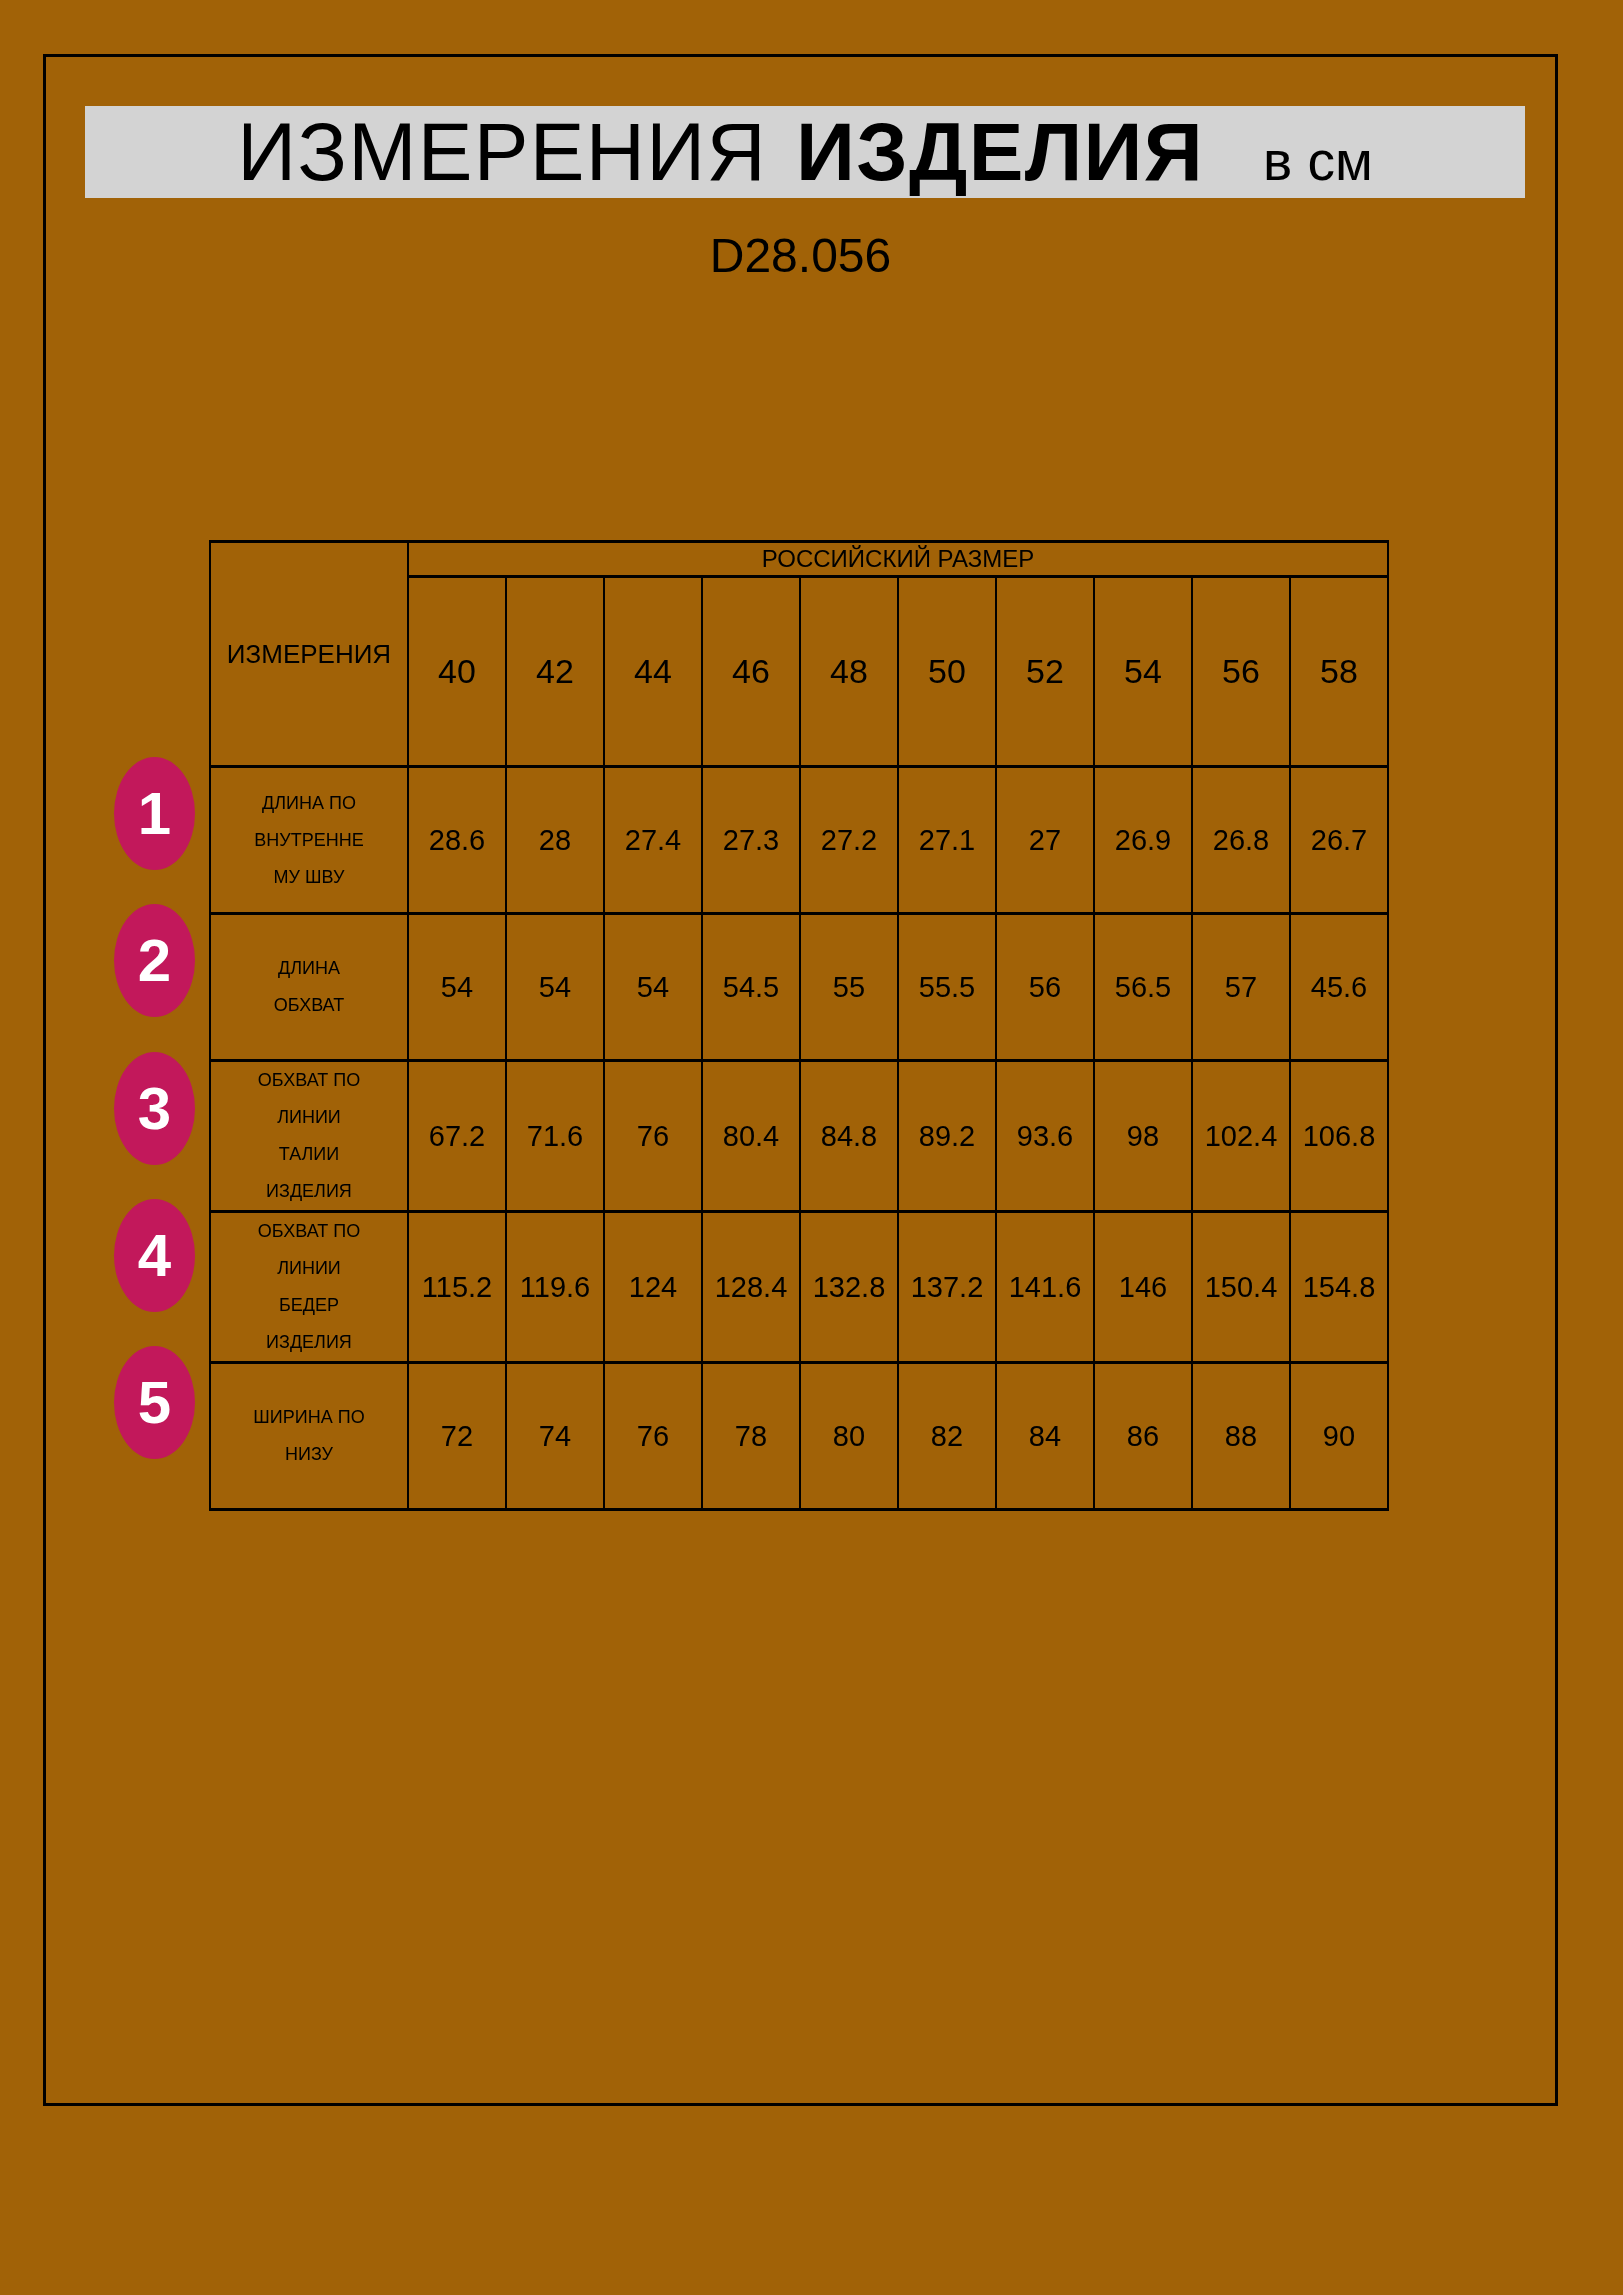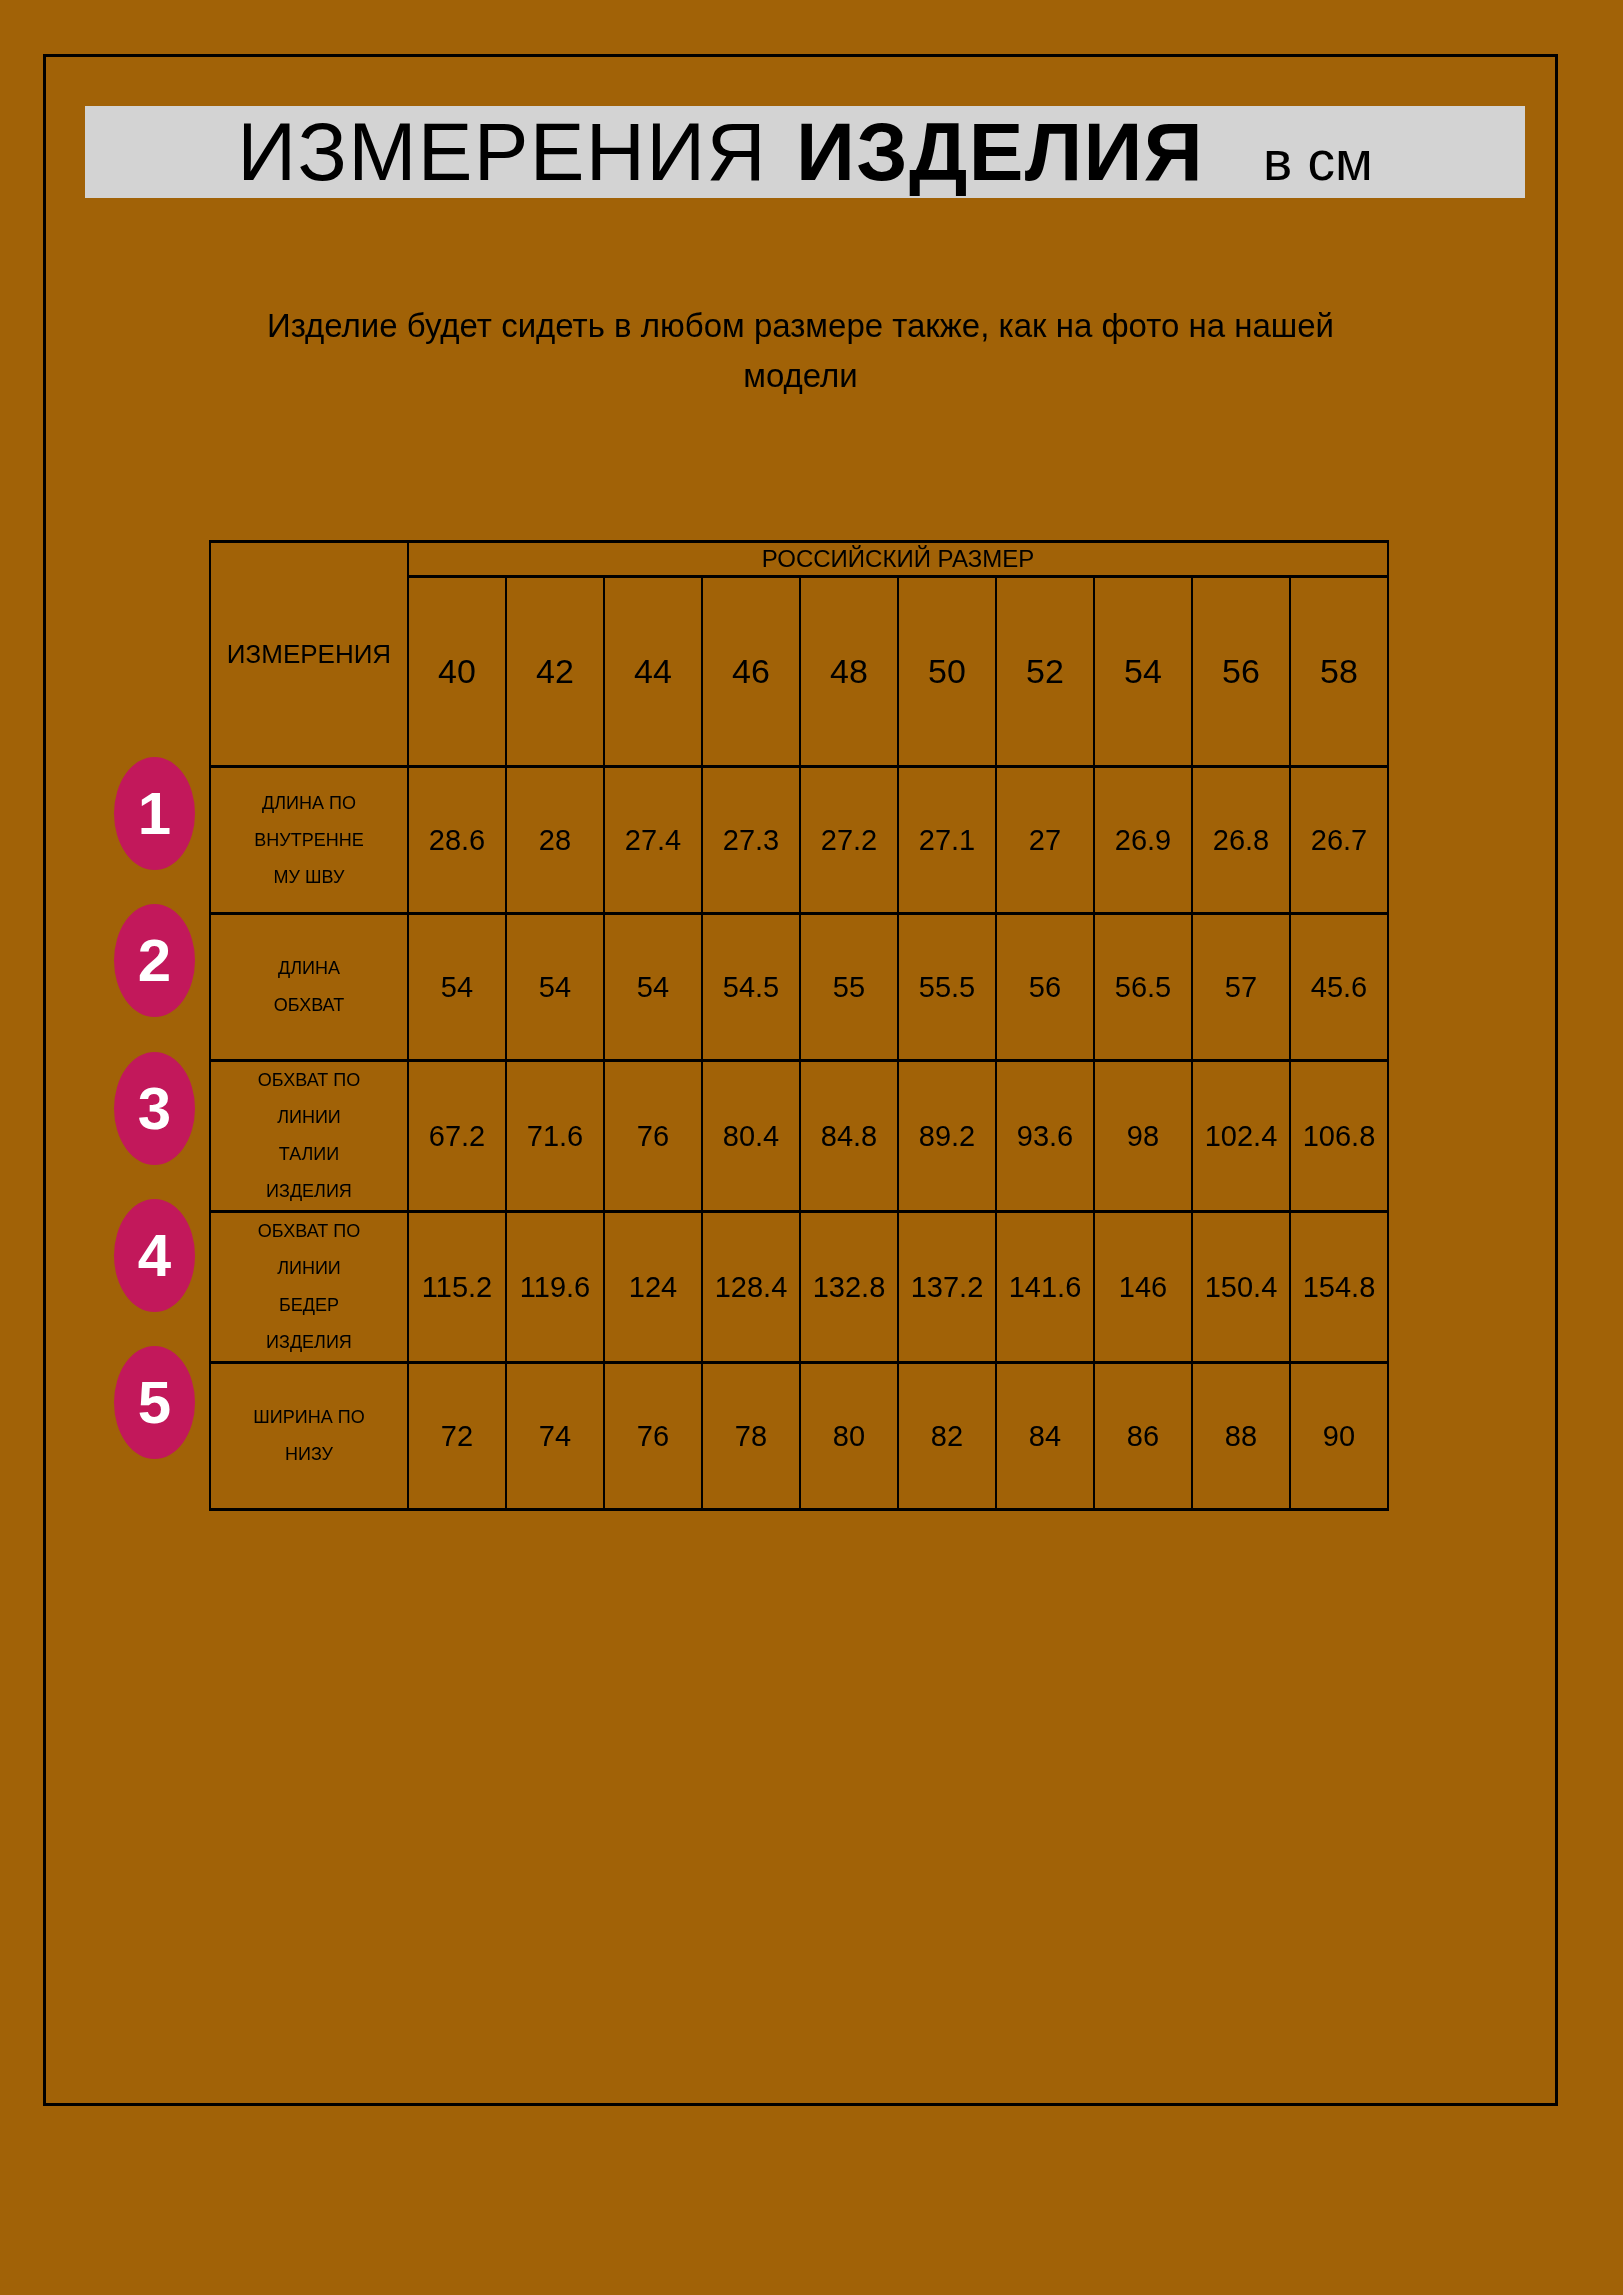--- a/index.html
+++ b/index.html
@@ -133,23 +133,22 @@
 <div class="page">
 
   <div class="page-frame"></div>
 
   <div class="banner">
     <span class="title-main">ИЗМЕРЕНИЯ</span>
     <span class="title-bold">ИЗДЕЛИЯ</span>
     <span class="title-units">в см</span>
   </div>
 
-
-  <div class="subtitle">Изделие будет сидеть в любом размере также, как на фото на нашей
-модели</div>
+  <div class="product-code">D28.056</div>
+
 
   <table class="size-table">
     <colgroup>
       <col class="col-measure">
       <col class="col-size">
         <col class="col-size">
         <col class="col-size">
         <col class="col-size">
         <col class="col-size">
       <col class="col-size">

